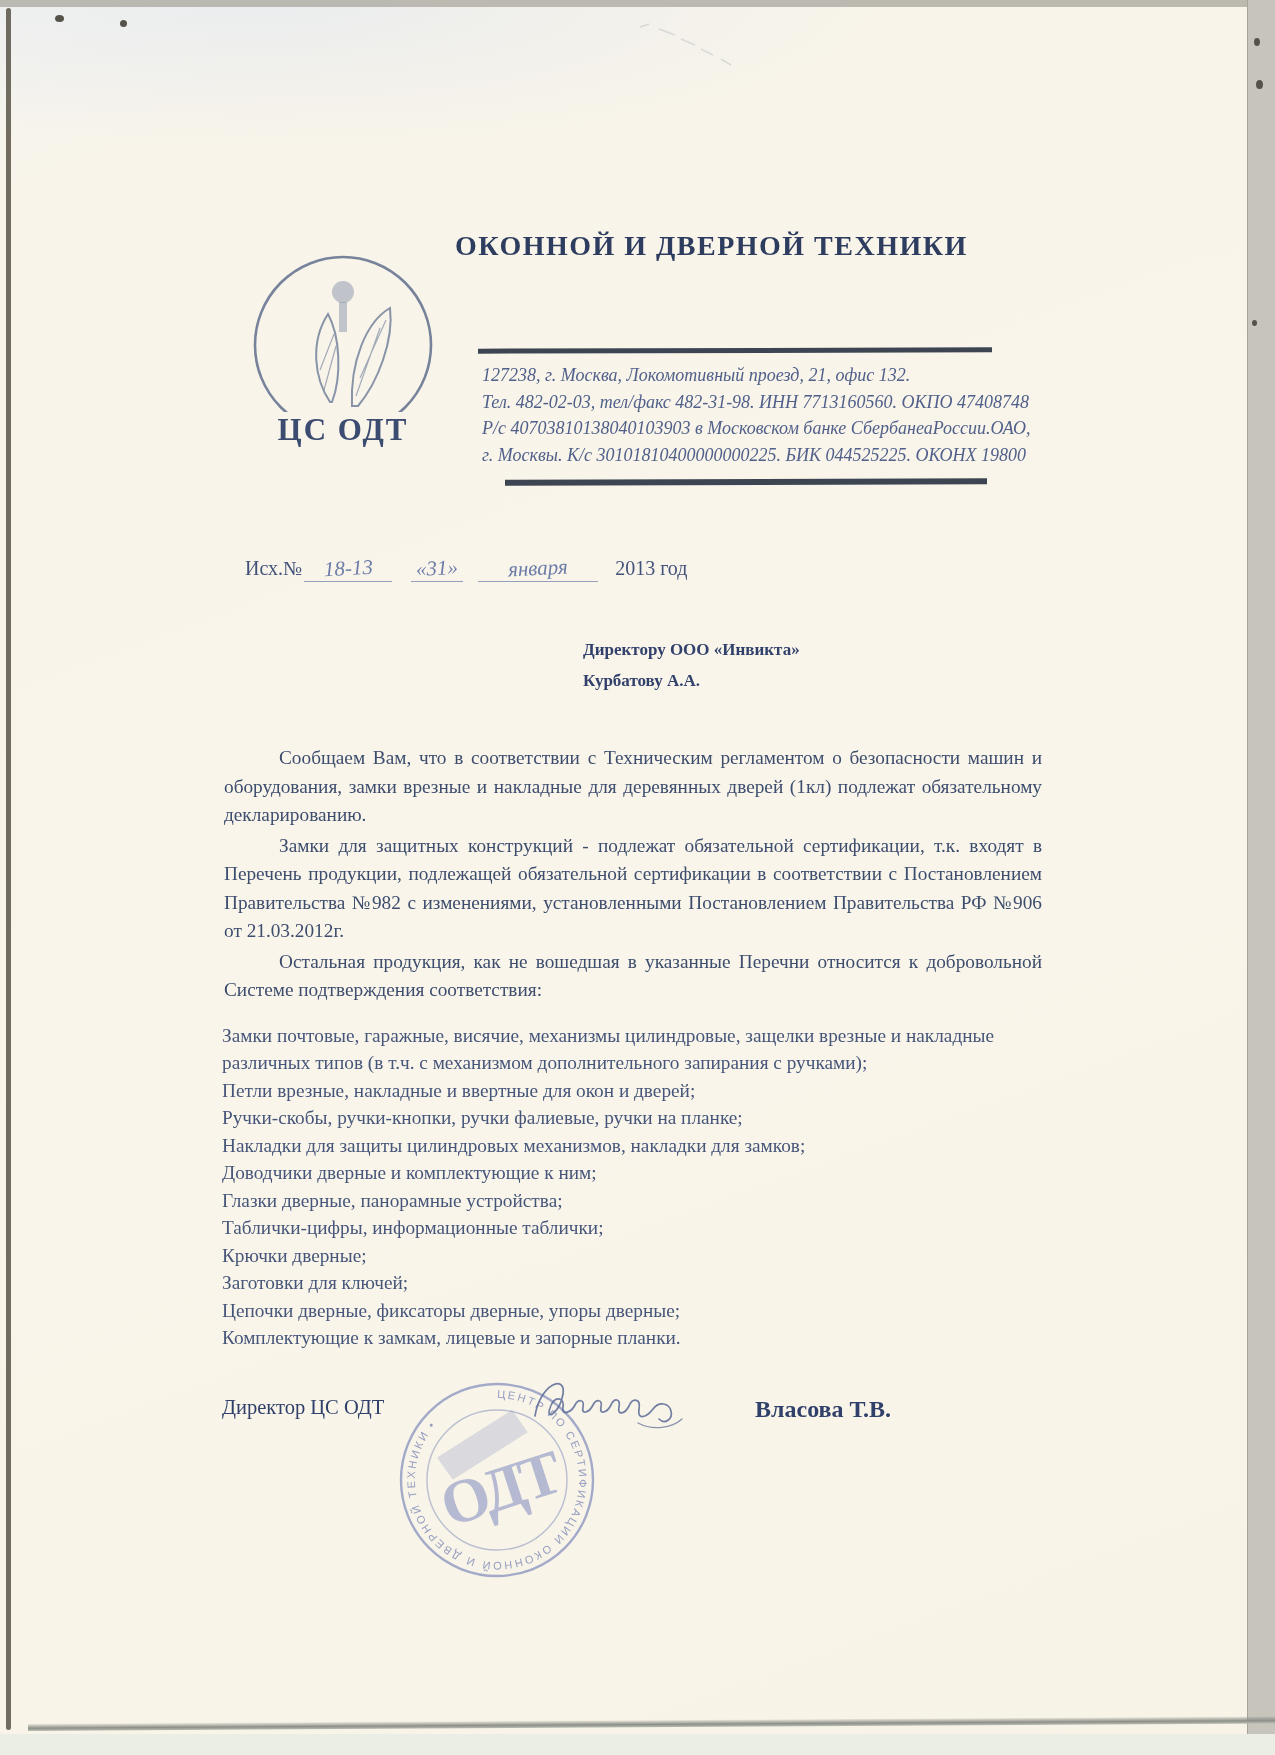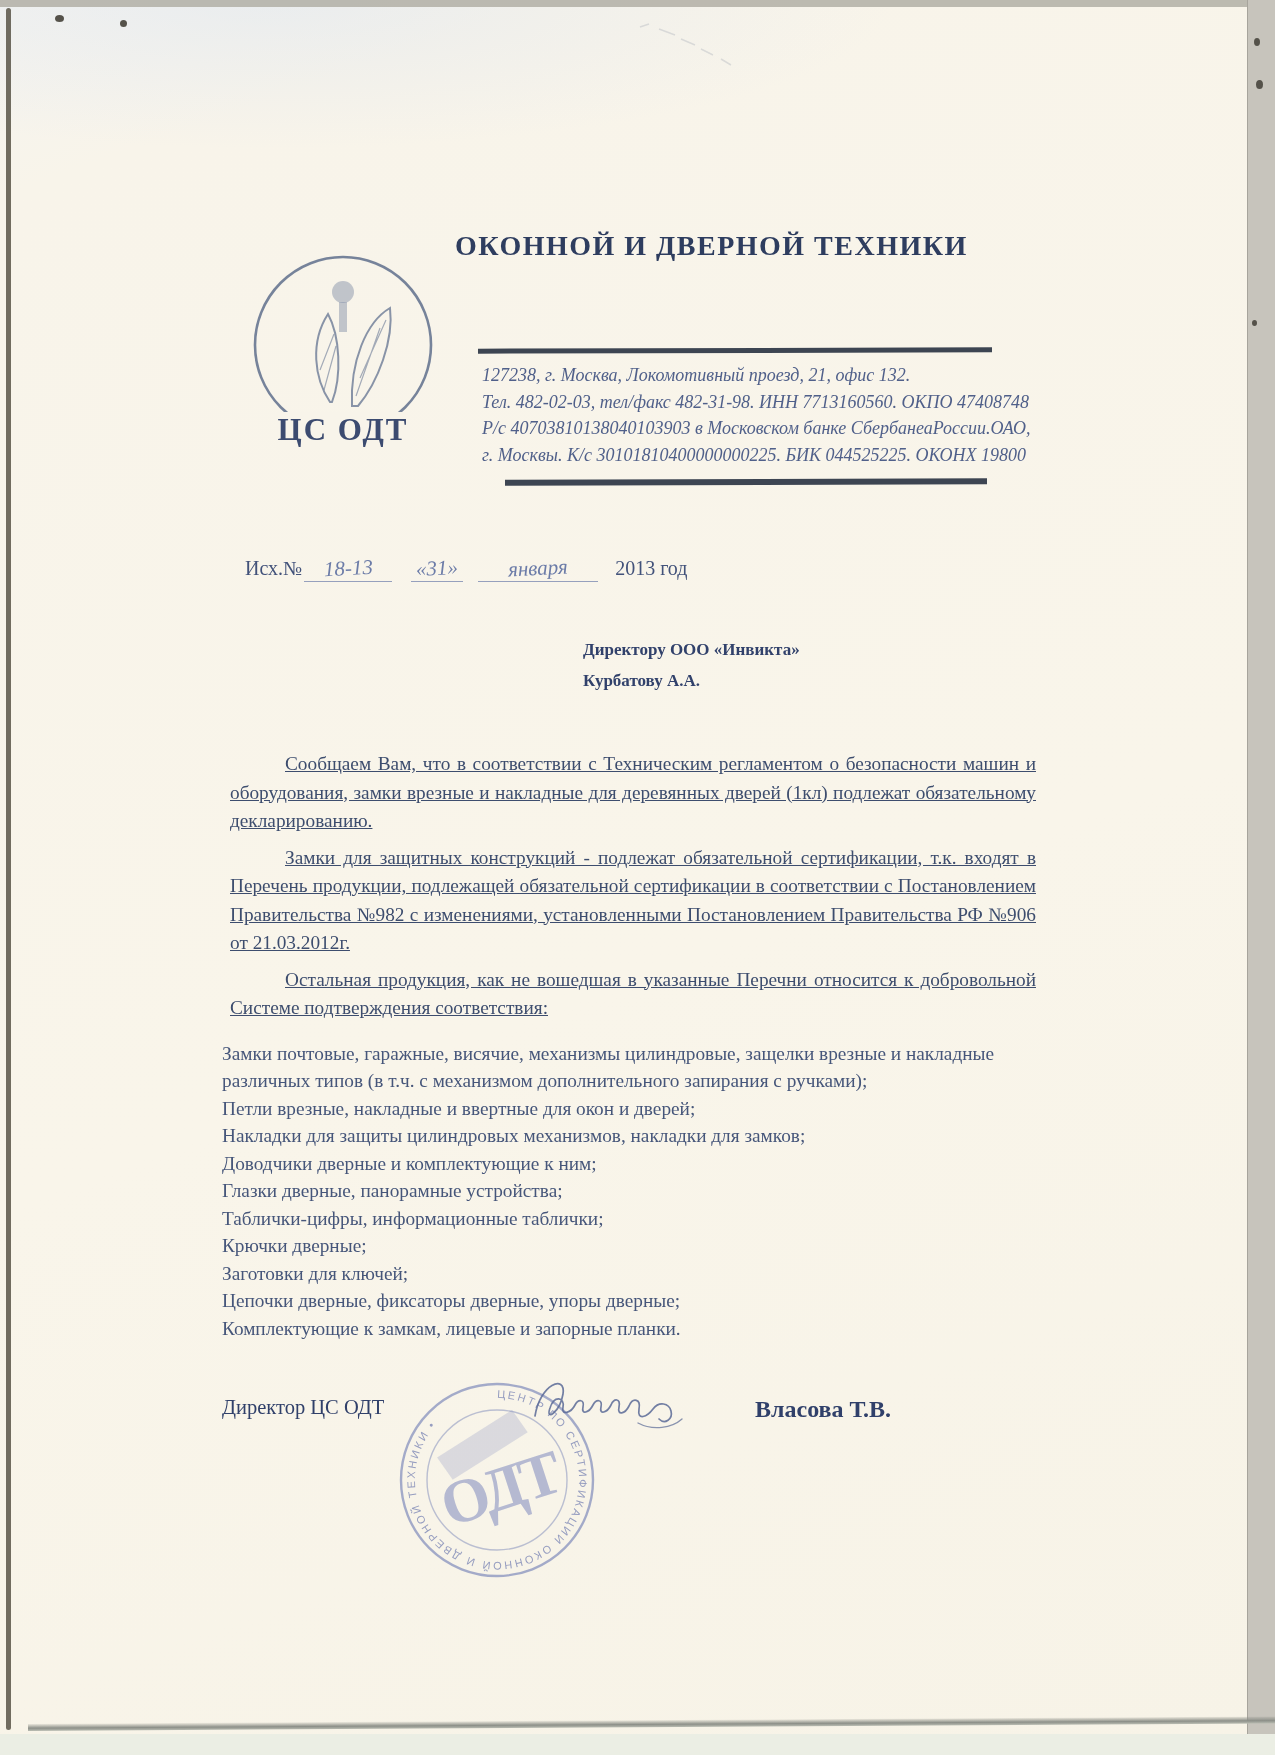--- a/index.html
+++ b/index.html
@@ -39,21 +39,21 @@
   .u-day{min-width:52px;margin-right:10px;}
   .u-month{min-width:120px;margin-right:12px;}
 
   
   .addressee{position:absolute;left:583px;top:634px;width:345px;text-align:left;
          font-size:17px;font-weight:bold;color:#31416b;line-height:31px;}
 
   
   .body-text{position:absolute;left:222px;top:742px;width:822px;font-size:19.3px;
          line-height:28.5px;color:#3d4d6e;}
-  .body-text p{margin:8px;text-align:justify;text-indent:55px;text-decoration:underline;}
+  .body-text p{margin:2px;text-align:justify;text-indent:55px;}
   .plist{margin-top:17px;line-height:27.5px;color:#46567a;}
   .plist div{text-align:left;}
 
   
   .sig-label{position:absolute;left:222px;top:1396px;font-size:20.5px;font-weight:normal;color:#30406a;}
   .sig-name{position:absolute;left:755px;top:1396px;font-size:24px;font-weight:bold;color:#30406a;}
   .stamp{position:absolute;left:395px;top:1378px;}
   .autograph{position:absolute;left:520px;top:1368px;}
 
   .scribble{position:absolute;left:635px;top:15px;opacity:.5;}
@@ -104,20 +104,21 @@
     <div>Курбатову А.А.</div>
   </div>
 
   <div class="body-text">
     <p>Сообщаем Вам, что в соответствии с Техническим регламентом о безопасности машин и оборудования, замки врезные и накладные для деревянных дверей (1кл) подлежат обязательному декларированию.</p>
     <p>Замки для защитных конструкций - подлежат обязательной сертификации, т.к. входят в Перечень продукции, подлежащей обязательной сертификации в соответствии с Постановлением Правительства №982 с изменениями, установленными Постановлением Правительства РФ №906 от 21.03.2012г.</p>
     <p>Остальная продукция, как не вошедшая в указанные Перечни относится к добровольной Системе подтверждения соответствия:</p>
     <div class="plist">
       <div>Замки почтовые, гаражные, висячие, механизмы цилиндровые, защелки врезные и накладные различных типов (в т.ч. с механизмом дополнительного запирания с ручками);</div>
       <div>Петли врезные, накладные и ввертные для окон и дверей;</div>
+      <div>Ручки-скобы, ручки-кнопки, ручки фалиевые, ручки на планке;</div>
       <div>Накладки для защиты цилиндровых механизмов, накладки для замков;</div>
       <div>Доводчики дверные и комплектующие к ним;</div>
       <div>Глазки дверные, панорамные устройства;</div>
       <div>Таблички-цифры, информационные таблички;</div>
       <div>Крючки дверные;</div>
       <div>Заготовки для ключей;</div>
       <div>Цепочки дверные, фиксаторы дверные, упоры дверные;</div>
       <div>Комплектующие к замкам, лицевые и запорные планки.</div>
     </div>
   </div>

